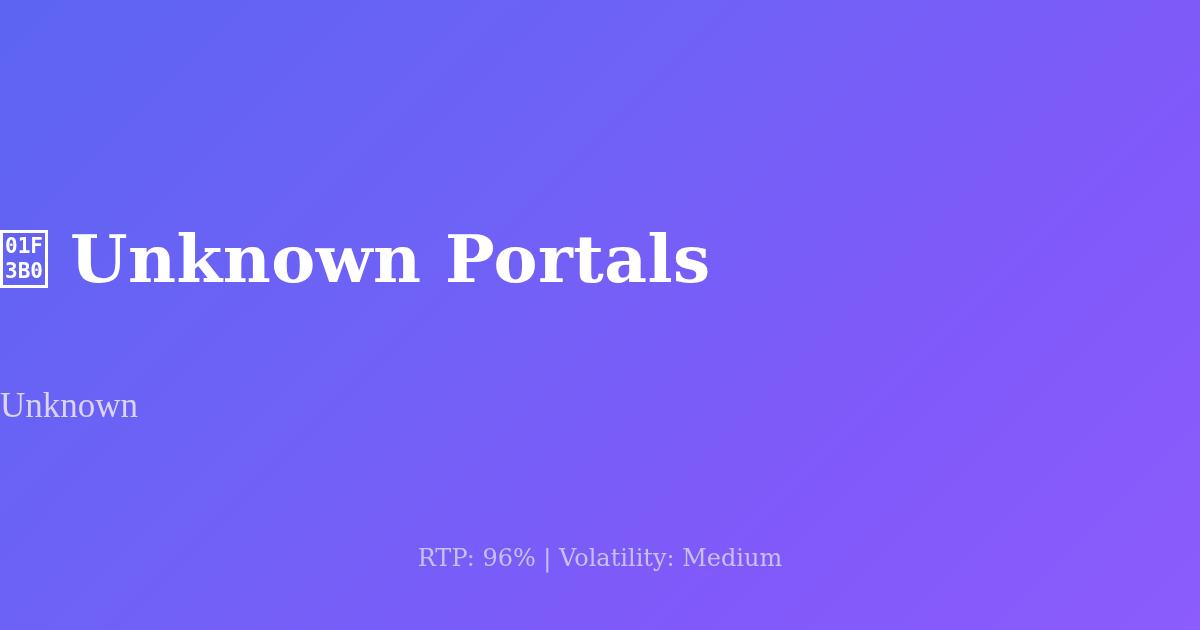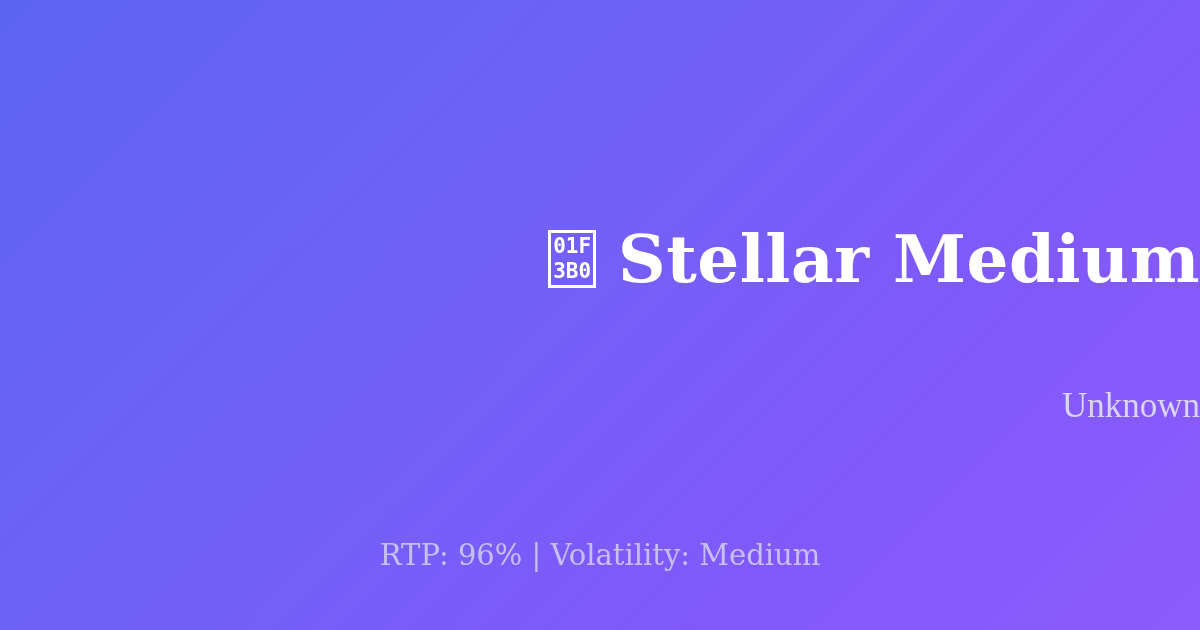--- a/index.html
+++ b/index.html
@@ -26,21 +26,21 @@
   }
 
   .hero {
     position: absolute;
     left: 0;
     right: 0;
     top: 0;
     bottom: 0;
     display: flex;
     flex-direction: column;
-    align-items: flex-end;
+    align-items: flex-start;
     justify-content: center;
     padding-bottom: 26px;
   }
 
   .title-row {
     display: flex;
     align-items: center;
     justify-content: center;
     gap: 22px;
     white-space: nowrap;
@@ -90,38 +90,38 @@
   .footer {
     position: absolute;
     left: 0;
     right: 0;
     bottom: 60px;
     text-align: center;
   }
   .footer-text {
     font-family: "DejaVu Serif", "Liberation Serif", serif;
     font-weight: 400;
-    font-size: 29px;
+    font-size: 24px;
     line-height: 1;
     color: #c7bff0;
   }
 </style>
 </head>
 <body>
 
 <div class="og-card">
 
   <div class="hero">
 
     <div class="title-row">
       <span class="tofu">
         <span>01F</span>
         <span>3B0</span>
       </span>
-      <h1 class="title">Stellar Medium</h1>
+      <h1 class="title">Unknown Portals</h1>
     </div>
 
     <div class="subtitle">Unknown</div>
 
   </div>
 
   <div class="footer">
     <span class="footer-text">RTP: 96% | Volatility: Medium</span>
   </div>
 

